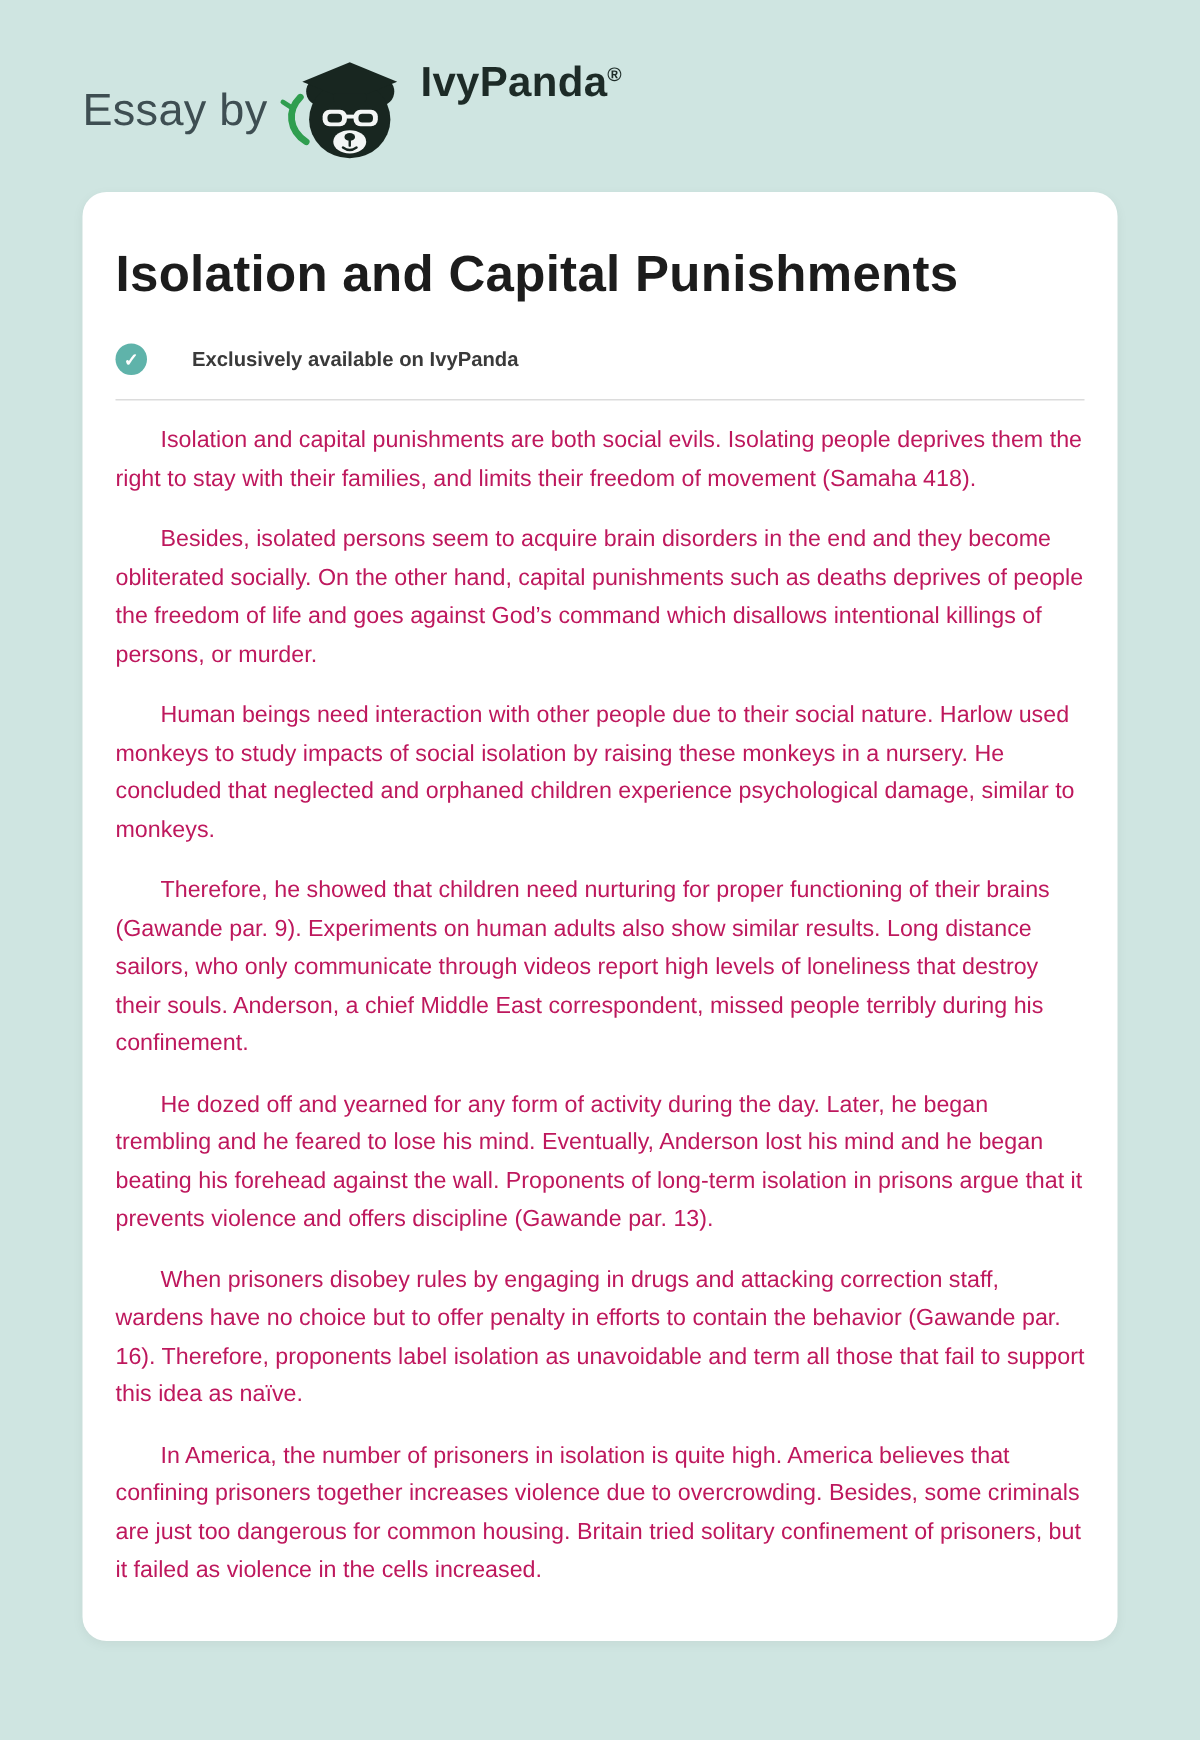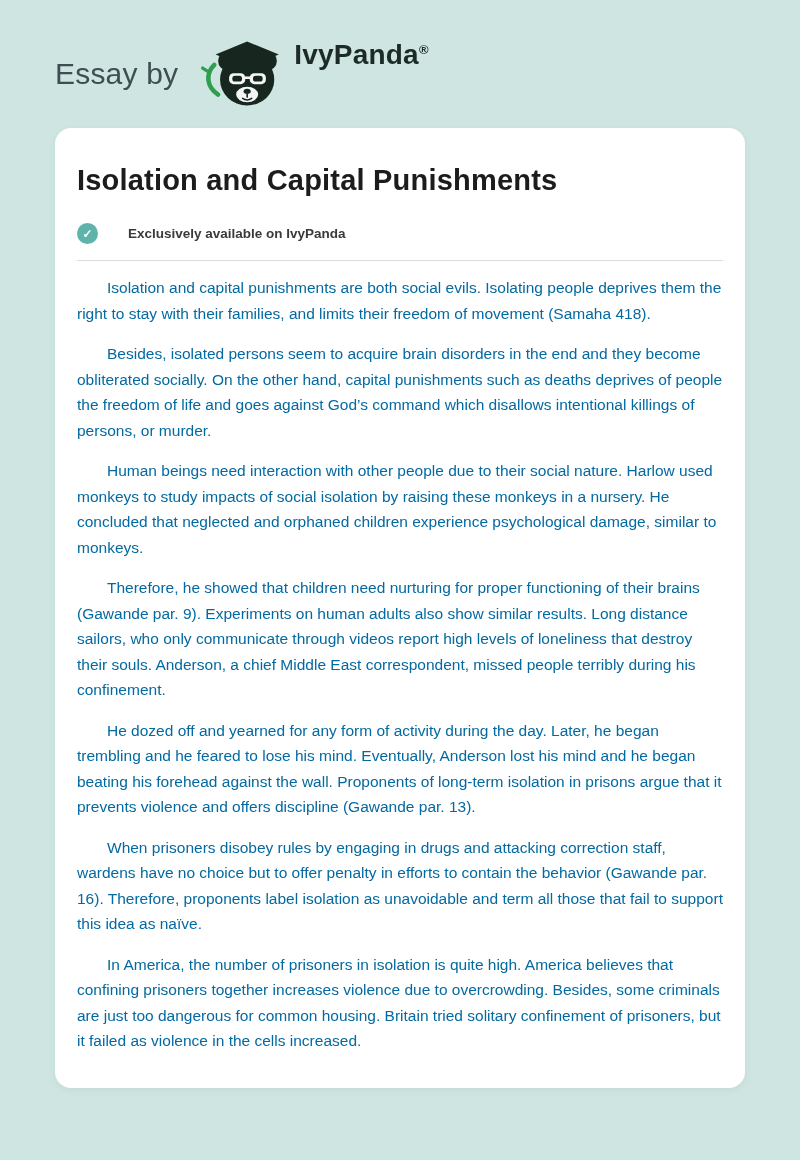--- a/index.html
+++ b/index.html
@@ -16,21 +16,21 @@
     display: flex;
     align-items: center;
     padding: 38px 0 0 55px;
     height: 110px;
   }
   .essay-by {
     font-size: 30px;
     font-weight: 400;
     color: #3e4e52;
     letter-spacing: 0.2px;
-    margin-right: 22px;
+    margin-right: 8px;
   }
   .logo {
     display: flex;
     align-items: flex-start;
     cursor: pointer;
   }
   .logo svg { display: block; margin-right: 10px; }
   .brand {
     font-size: 28px;
     font-weight: 700;
@@ -45,21 +45,21 @@
   }
   .card {
     width: 690px;
     margin: 18px auto 0;
     background: #ffffff;
     border-radius: 16px;
     padding: 36px 22px 34px;
     box-shadow: 0 2px 8px rgba(0,0,0,0.05);
   }
   .title {
-    font-size: 29px;
+    font-size: 34px;
     font-weight: 700;
     color: #1c1c1c;
     margin: 0 0 26px;
     letter-spacing: 0.2px;
   }
   .availability {
     display: flex;
     align-items: center;
     gap: 10px;
   }
@@ -86,21 +86,21 @@
     border: 0;
     border-top: 1px solid #dcdcdc;
     margin: 16px 0 14px;
   }
   .essay-body { }
   .body-para {
     font-size: 15.5px;
     line-height: 25.5px;
     margin: 0 0 15px;
     text-indent: 30px;
-    color: #0369a1;
+    color: #be185d;
   }
   .body-para:last-child { margin-bottom: 0; }
 </style>
 </head>
 <body>
 
 <div class="header">
   <span class="essay-by">Essay by</span>
   <div class="logo">
     <span>

